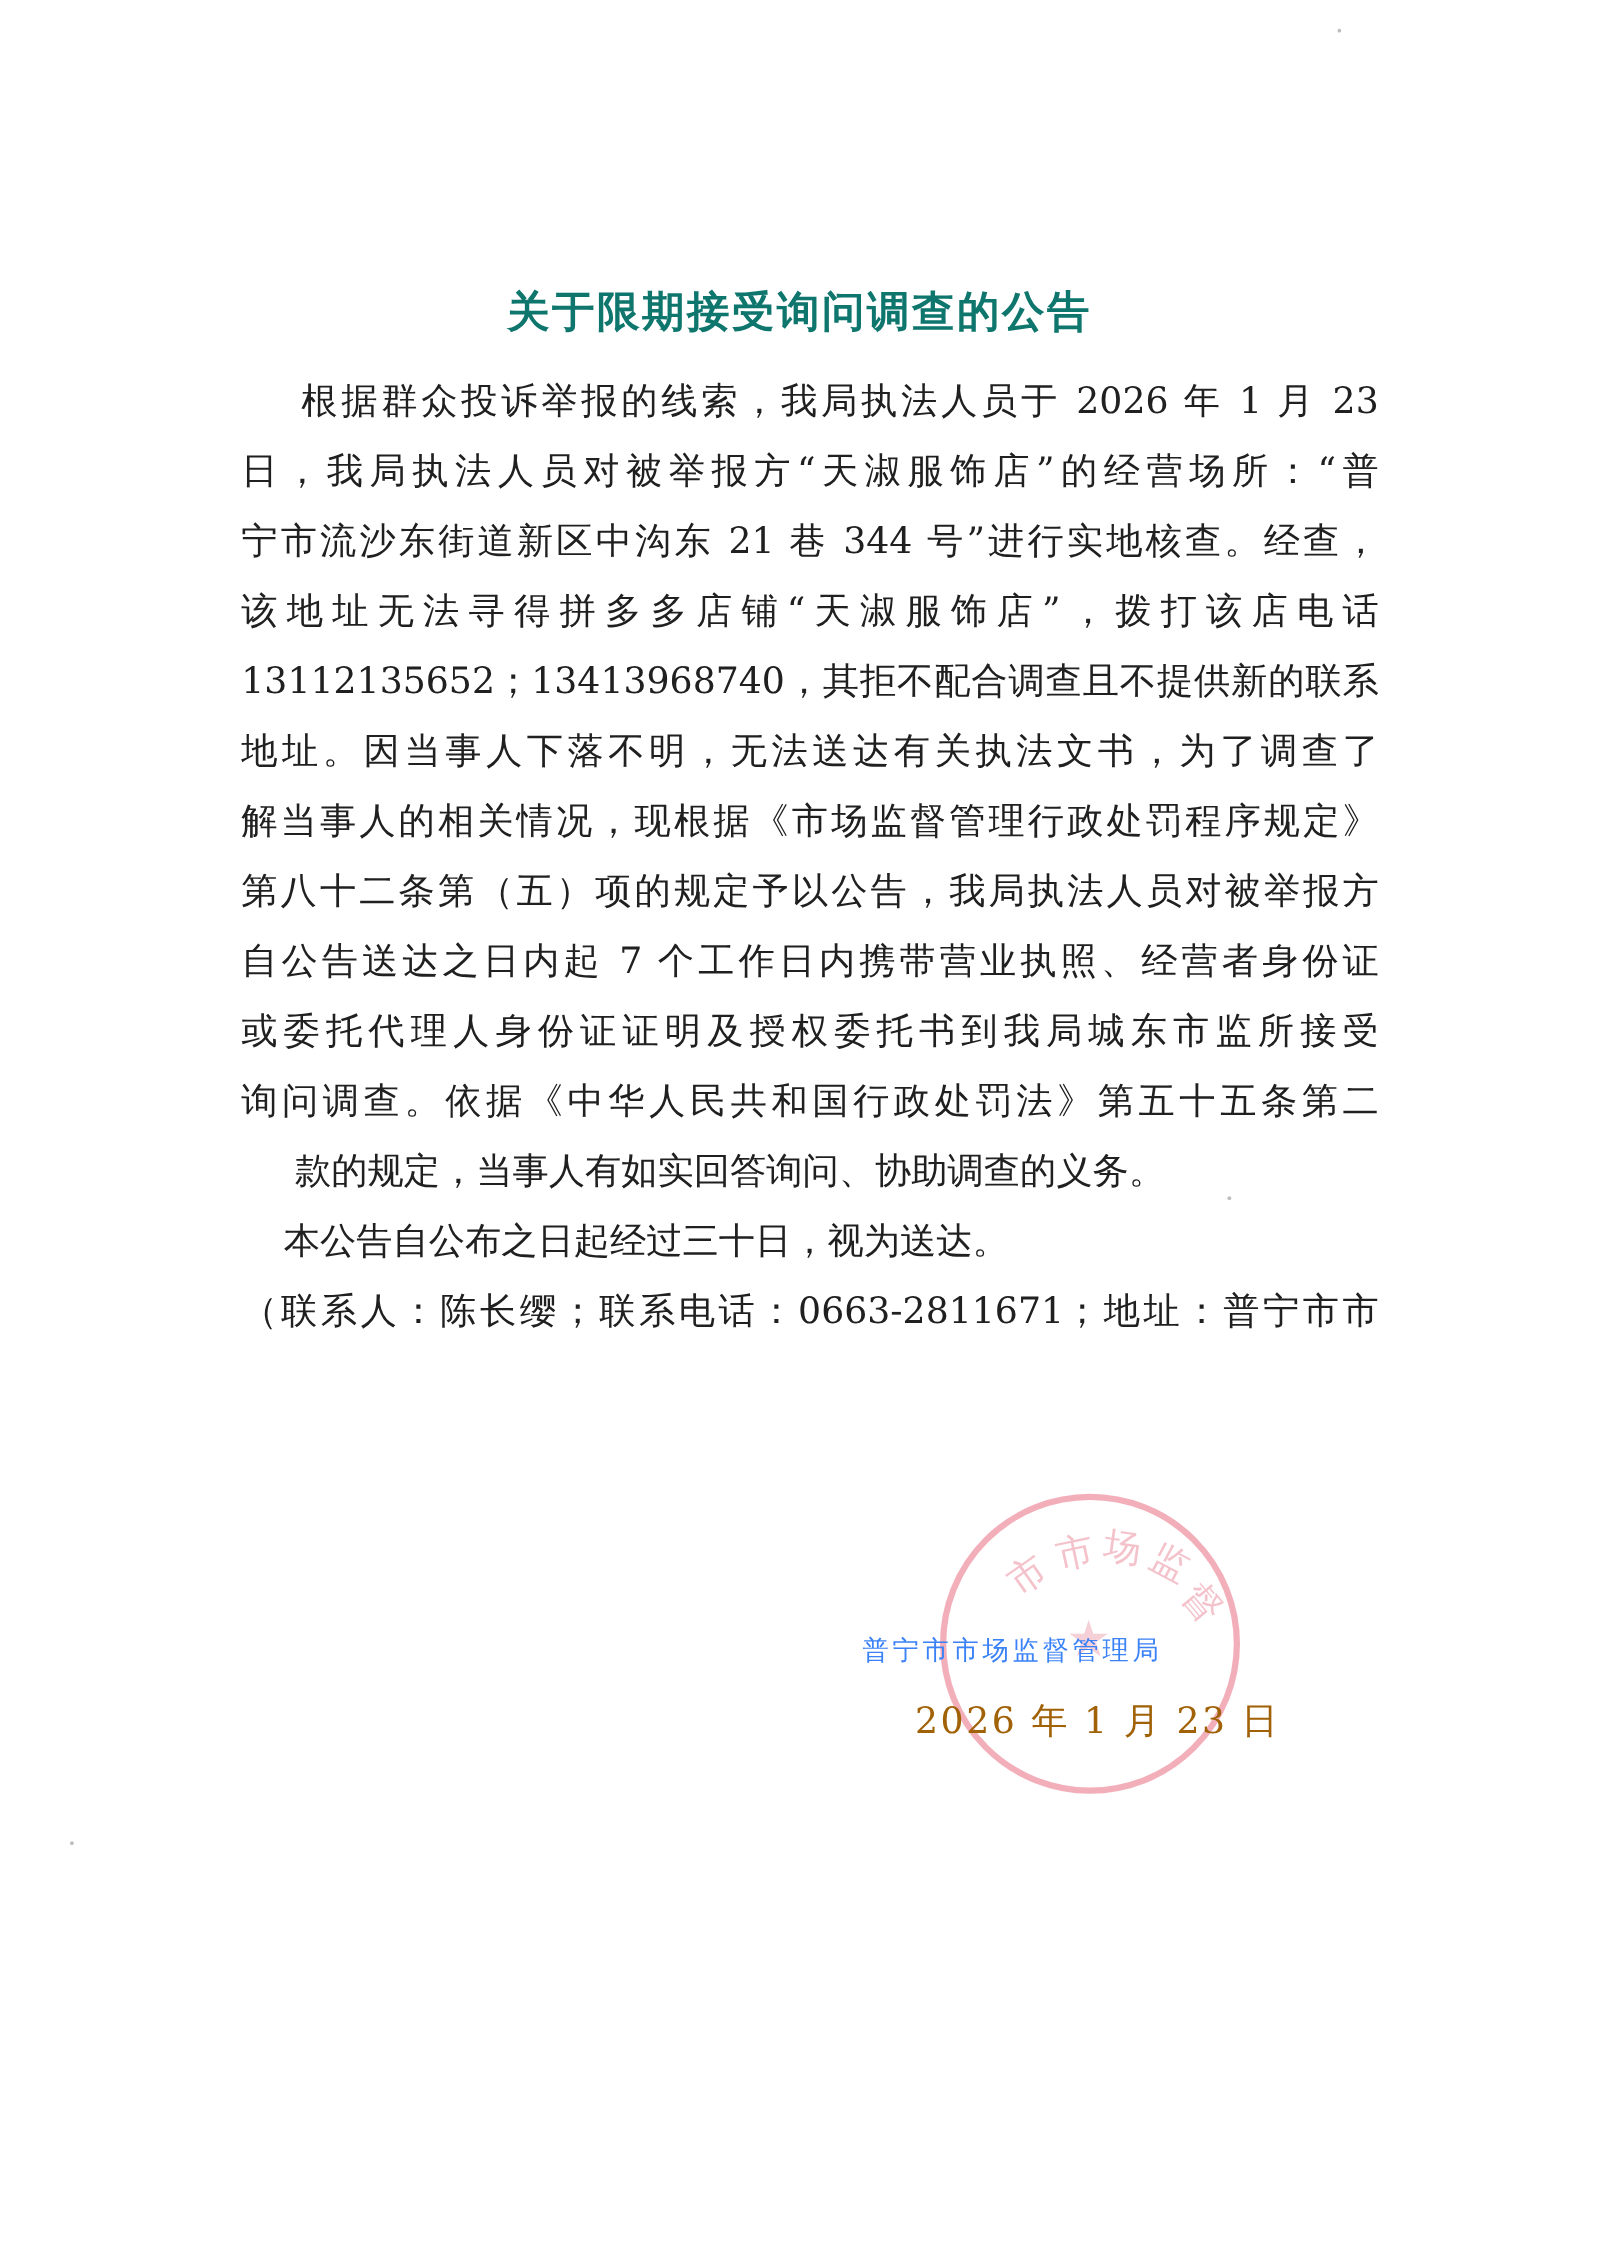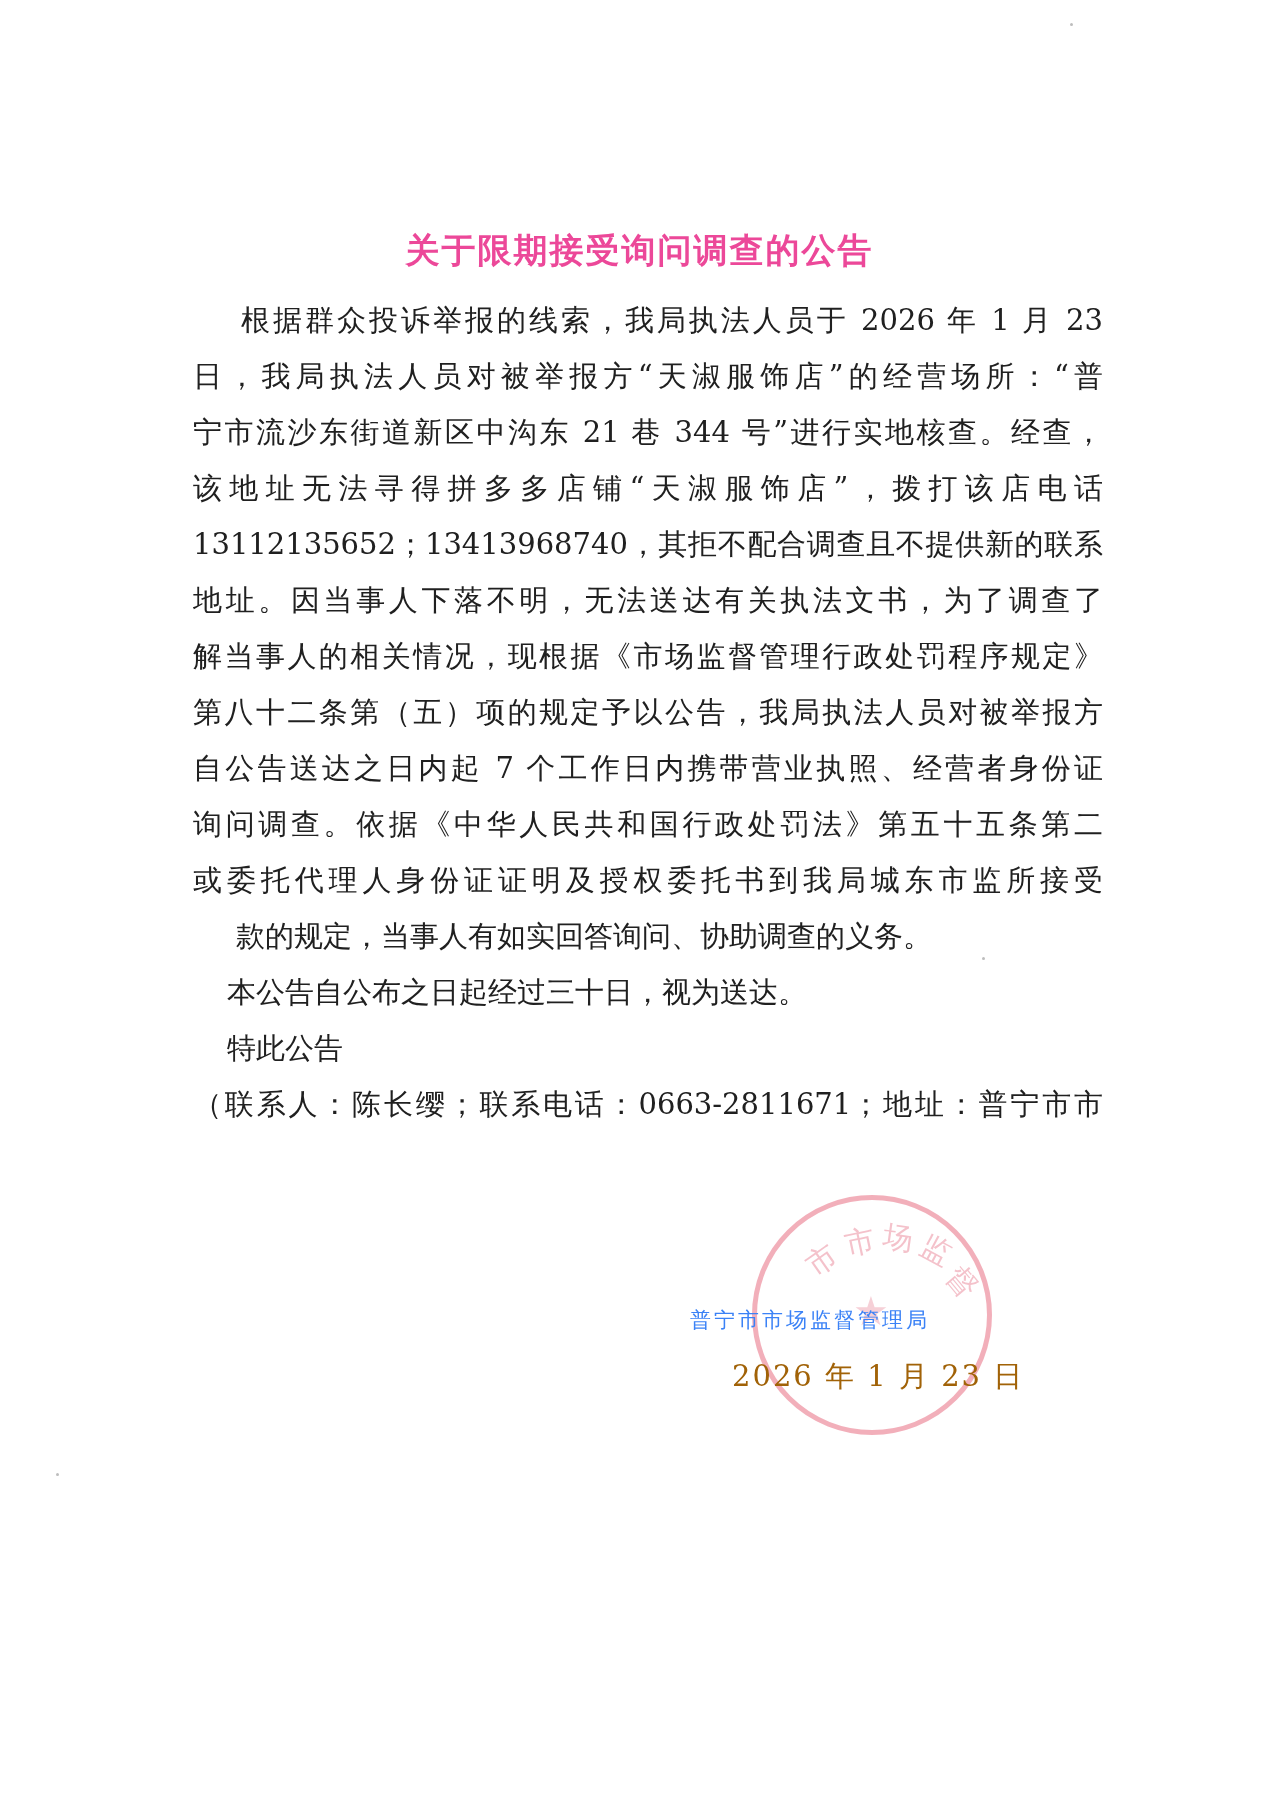--- a/index.html
+++ b/index.html
@@ -24,21 +24,21 @@
     .title {
       position: absolute;
       top: 226px;
       left: 0;
       width: 1279px;
       text-align: center;
       font-family: "DejaVu Sans", "Liberation Sans", sans-serif;
       font-weight: bold;
       font-size: 34px;
       letter-spacing: 2px;
-      color: #ec4899;
+      color: #0f766e;
       line-height: 48px;
     }
     .body-block {
       position: absolute;
       left: 193px;
       top: 292px;
       width: 910px;
     }
     .line {
       height: 56px;
@@ -128,26 +128,25 @@
   <div class="body-block">
     <div class="line indent">根据群众投诉举报的线索，我局执法人员于 2026 年 1 月 23</div>
     <div class="line">日，我局执法人员对被举报方“天淑服饰店”的经营场所：“普</div>
     <div class="line">宁市流沙东街道新区中沟东 21 巷 344 号”进行实地核查。经查，</div>
     <div class="line">该地址无法寻得拼多多店铺“天淑服饰店”，拨打该店电话</div>
     <div class="line">13112135652；13413968740，其拒不配合调查且不提供新的联系</div>
     <div class="line">地址。因当事人下落不明，无法送达有关执法文书，为了调查了</div>
     <div class="line">解当事人的相关情况，现根据《市场监督管理行政处罚程序规定》</div>
     <div class="line">第八十二条第（五）项的规定予以公告，我局执法人员对被举报方</div>
     <div class="line">自公告送达之日内起 7 个工作日内携带营业执照、经营者身份证</div>
+    <div class="line">或委托代理人身份证证明及授权委托书到我局城东市监所接受</div>
     <div class="line">询问调查。依据《中华人民共和国行政处罚法》第五十五条第二</div>
-    <div class="line">或委托代理人身份证证明及授权委托书到我局城东市监所接受</div>
     <div class="line last">款的规定，当事人有如实回答询问、协助调查的义务。</div>
 
     <div class="line short-indent">本公告自公布之日起经过三十日，视为送达。</div>
-    <div class="line short-indent">特此公告</div>
 
     <div class="line">（联系人：陈长缨；联系电话：0663-2811671；地址：普宁市市</div>
   </div>
 
   <div class="stamp">
     <div class="stamp-inner-text">
       <span style="left:50px; top:40px; transform:rotate(-35deg);">市</span>
       <span style="left:88px; top:22px; transform:rotate(-12deg);">市</span>
       <span style="left:126px; top:18px; transform:rotate(8deg);">场</span>
       <span style="left:164px; top:30px; transform:rotate(28deg);">监</span>

